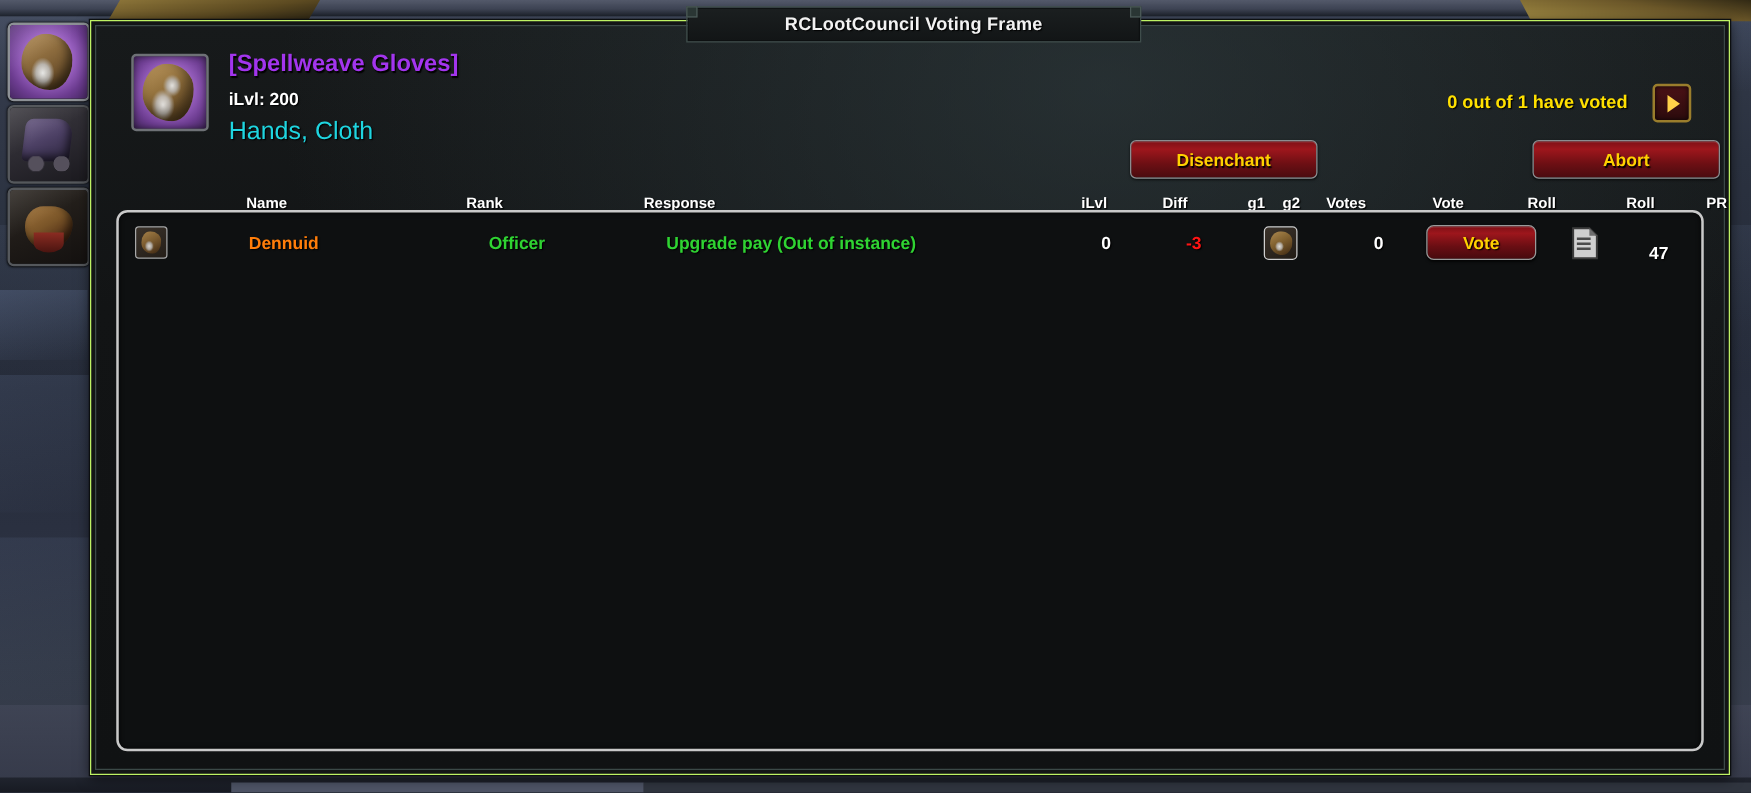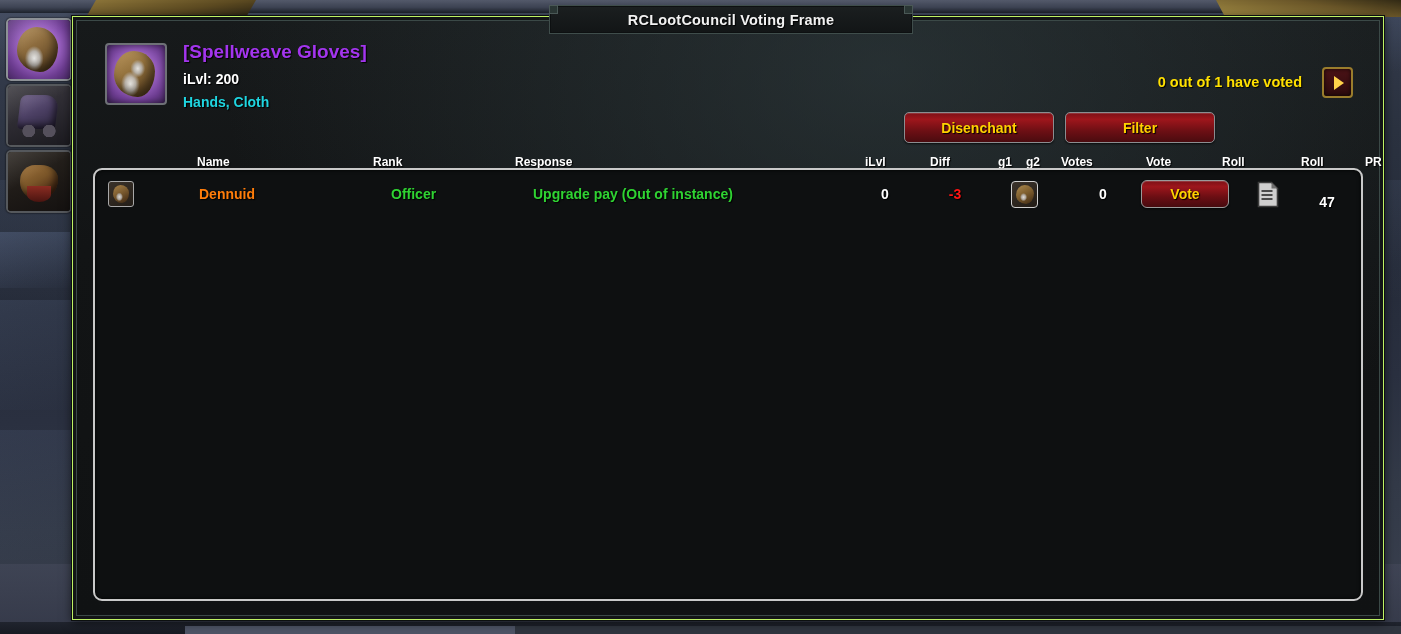--- a/index.html
+++ b/index.html
@@ -173,21 +173,21 @@
   #item-texts { position:absolute; left:78px; top:-2px; }
   .item-name {
     color:#a335ee; font-size:19px; font-weight:bold;
     text-shadow:1px 1px 1px #000; white-space:nowrap;
   }
   .item-ilvl {
     color:#ffffff; font-size:14px; font-weight:bold;
     margin-top:8px; text-shadow:1px 1px 1px #000;
   }
   .item-slot {
-    color:#1fd5e0; font-size:14px; font-weight:bold;
+    color:#1fd5e0; font-size:20px; font-weight:normal;
     margin-top:7px; text-shadow:1px 1px 1px #000;
   }
 
   
   #vote-status {
     position:absolute; right:77px; top:53px;
     color:#ffe000; font-size:14.5px; font-weight:bold;
     text-shadow:1px 1px 1px #000; white-space:nowrap;
   }
   #next-btn {
@@ -344,21 +344,21 @@
         <div class="item-slot">Hands, Cloth</div>
       </div>
     </div>
 
     <div id="vote-status">0 out of 1 have voted</div>
     <div id="next-btn">
       <div class="tri"></div>
     </div>
 
     <div class="act-btn" id="btn-disenchant">Disenchant</div>
-    <div class="act-btn" id="btn-filter">Filter</div>
+    <div class="act-btn" id="btn-abort">Abort</div>
 
     <div id="col-headers">
       <div class="col-h" style="left:120px;">Name</div>
       <div class="col-h" style="left:296px;">Rank</div>
       <div class="col-h" style="left:438px;">Response</div>
       <div class="col-h" style="left:788px;">iLvl</div>
       <div class="col-h" style="left:853px;">Diff</div>
       <div class="col-h" style="left:921px;">g1</div>
       <div class="col-h" style="left:949px;">g2</div>
       <div class="col-h" style="left:984px;">Votes</div>

